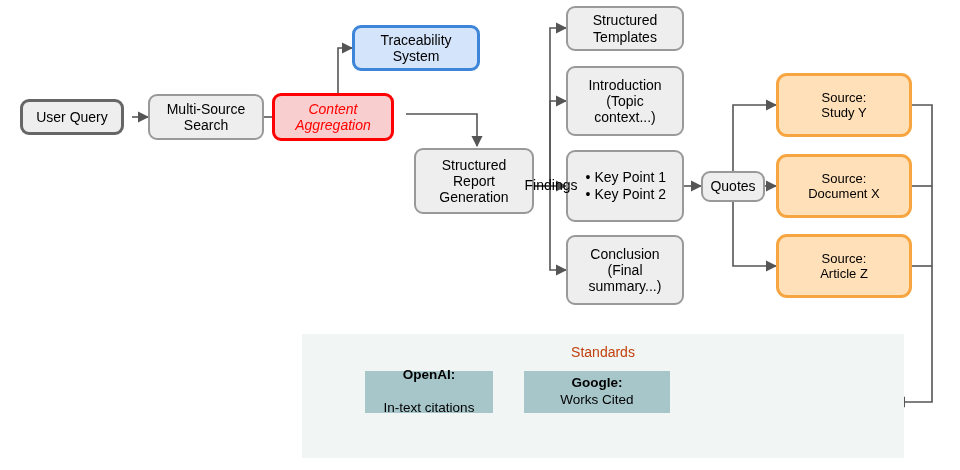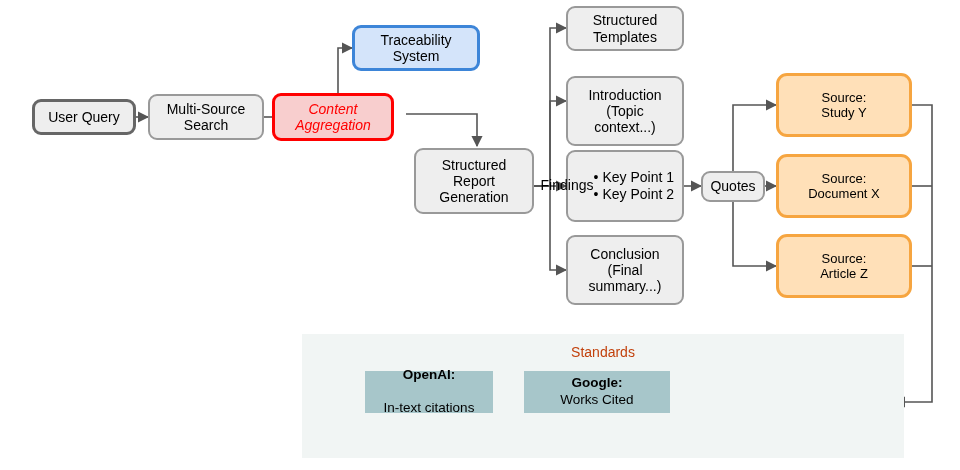--- a/index.html
+++ b/index.html
@@ -79,21 +79,21 @@
   }
 
   
   .n-findings {
     flex-direction: row;
     justify-content: flex-end;
     padding: 4px 8px 5px 0;
   }
   .n-findings .f-title { font-size: 14px; }
   .n-findings .f-list {
-    margin: 0;
+    margin: 8px;
     padding: 0;
     list-style: none;
     text-align: left;
     font-size: 14px;
   }
   .n-findings .f-list li { white-space: nowrap; }
   .n-findings .f-list li::before {
     content: "\2022";
     margin-right: 4px;
   }
@@ -166,21 +166,21 @@
 
       <path d="M 912 105 L 932 105 L 932 402 L 895 402"></path>
     </g>
     <g fill="none" stroke="#555555" stroke-width="1.6">
 
       <path d="M 912 186 L 932 186"></path>
       <path d="M 912 266 L 932 266"></path>
     </g>
   </svg>
 
-  <div class="node n-grey-dark" style="left:32px; top:99px; width:104px; height:36px;">
+  <div class="node n-grey-dark" style="left:20px; top:99px; width:104px; height:36px;">
     <span class="lbl">User Query</span>
   </div>
 
   <div class="node n-grey" style="left:148px; top:94px; width:116px; height:46px;">
     <span class="lbl">Multi-Source
 Search</span>
   </div>
 
   <div class="node n-red" style="left:272px; top:93px; width:122px; height:48px;font-style:italic;">
     <span class="lbl">Content
@@ -196,21 +196,21 @@
     <span class="lbl">Structured
 Report
 Generation</span>
   </div>
 
   <div class="node n-grey" style="left:566px; top:6px; width:118px; height:45px;">
     <span class="lbl">Structured
 Templates</span>
   </div>
 
-  <div class="node n-grey" style="left:566px; top:76px; width:118px; height:70px;">
+  <div class="node n-grey" style="left:566px; top:66px; width:118px; height:70px;">
     <span class="lbl">Introduction
 (Topic
 context...)</span>
   </div>
 
   <div class="node n-grey n-findings" style="left:566px; top:150px; width:118px; height:72px;">
     <span class="f-title">Findings</span>
     <ul class="f-list">
       <li>Key Point 1</li>
       <li>Key Point 2</li>

